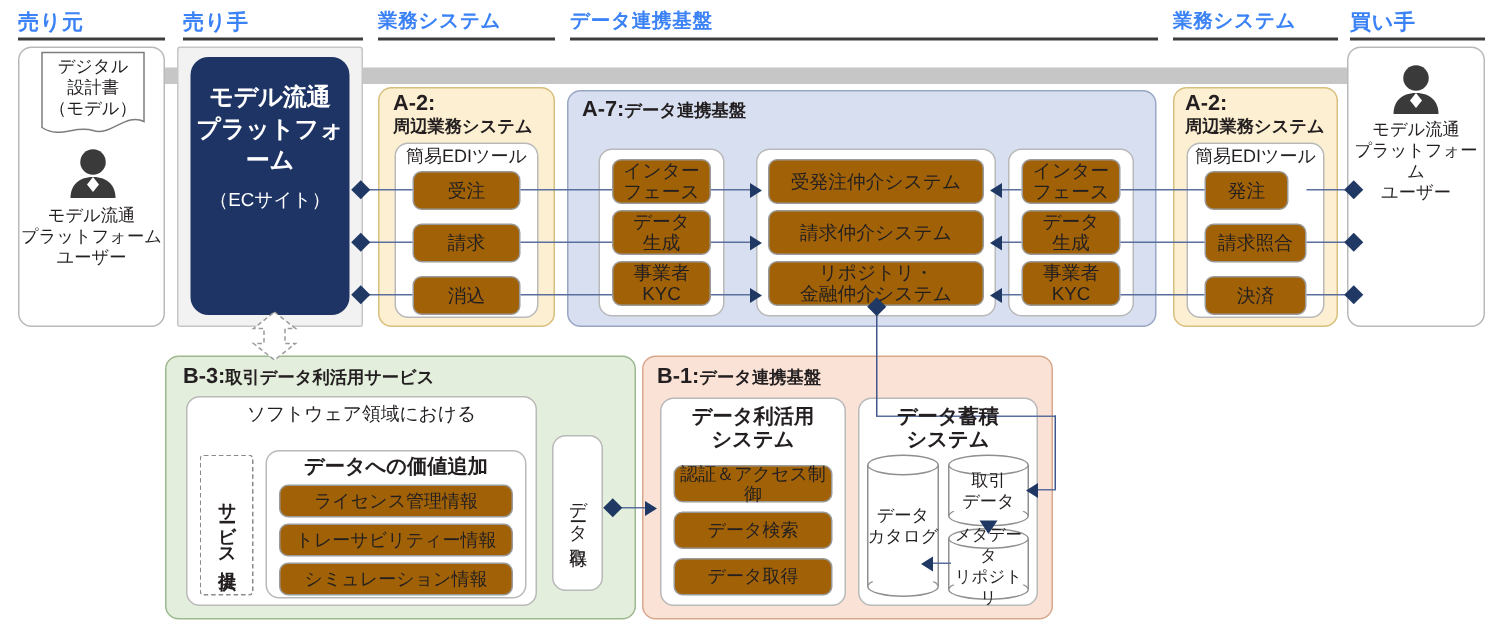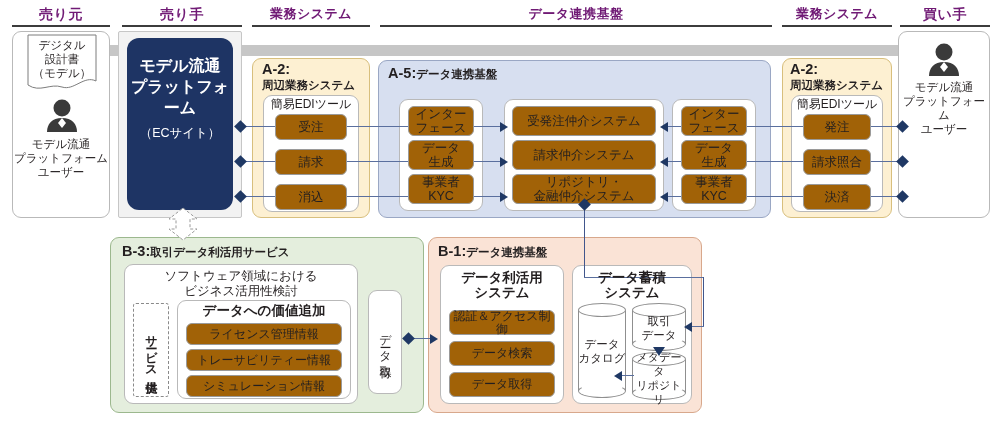--- a/index.html
+++ b/index.html
@@ -11,25 +11,25 @@
   #stage{
     position:relative;
     width:997px;height:423px;
     overflow:hidden;
     background:#fff;
   }
   .abs{position:absolute;box-sizing:border-box;}
 
   
   .colhead{
-    text-align:center;
+    text-align:left;
     font-weight:bold;
     font-size:14px;
     letter-spacing:.5px;
-    color:#701a75;
+    color:#3b82f6;
     padding-bottom:3px;
     border-bottom:2.5px solid #3c3c3c;
     white-space:nowrap;
     line-height:16px;
   }
   .colhead.small{font-size:13px;}
 
   
   .frame{
     border:1px solid #b9b9b9;
@@ -231,21 +231,21 @@
   <div class="abs sect-title" style="left:262px;top:62px;z-index:3;">A-2:</div>
   <div class="abs sect-sub" style="left:262px;top:79px;z-index:3;">周辺業務システム</div>
   <div class="abs frame-white" style="left:263px;top:95px;width:96px;height:117px;z-index:3;"></div>
   <div class="abs" style="left:263px;top:97px;width:96px;text-align:center;z-index:4;font-size:12px;line-height:14px;">簡易EDIツール</div>
   <div class="abs node" style="left:275px;top:114px;width:72px;height:26px;z-index:4;">受注</div>
   <div class="abs node" style="left:275px;top:149px;width:72px;height:26px;z-index:4;">請求</div>
   <div class="abs node" style="left:275px;top:184px;width:72px;height:26px;z-index:4;">消込</div>
 
   <div class="abs frame-blue" style="left:378px;top:60px;width:393px;height:158px;z-index:2;"></div>
   <div class="abs" style="left:388px;top:64px;z-index:3;white-space:nowrap;">
-    <span class="sect-title">A-5</span><span class="sect-title">:</span><span class="sect-sub">データ連携基盤</span>
+    <span class="sect-title">A-7</span><span class="sect-title">:</span><span class="sect-sub">データ連携基盤</span>
   </div>
 
   <div class="abs frame-white" style="left:399px;top:99px;width:84px;height:112px;z-index:3;"></div>
   <div class="abs node" style="left:408px;top:106px;width:66px;height:30px;flex-direction:column;z-index:4;">
     <span>インター</span>
     <span>フェース</span>
   </div>
   <div class="abs node" style="left:408px;top:140px;width:66px;height:30px;flex-direction:column;z-index:4;">
     <span>データ</span>
     <span>生成</span>
@@ -275,21 +275,21 @@
   <div class="abs node" style="left:681px;top:174px;width:66px;height:30px;flex-direction:column;z-index:4;">
     <span>事業者</span>
     <span>KYC</span>
   </div>
 
   <div class="abs frame-yellow" style="left:782px;top:58px;width:110px;height:160px;z-index:2;"></div>
   <div class="abs sect-title" style="left:790px;top:62px;z-index:3;">A-2:</div>
   <div class="abs sect-sub" style="left:790px;top:79px;z-index:3;">周辺業務システム</div>
   <div class="abs frame-white" style="left:791px;top:95px;width:92px;height:117px;z-index:3;"></div>
   <div class="abs" style="left:791px;top:97px;width:92px;text-align:center;z-index:4;font-size:12px;line-height:14px;">簡易EDIツール</div>
-  <div class="abs node" style="left:803px;top:114px;width:68px;height:26px;z-index:4;">発注</div>
+  <div class="abs node" style="left:803px;top:114px;width:56px;height:26px;z-index:4;">発注</div>
   <div class="abs node" style="left:803px;top:149px;width:68px;height:26px;z-index:4;">請求照合</div>
   <div class="abs node" style="left:803px;top:184px;width:68px;height:26px;z-index:4;">決済</div>
 
   <div class="abs frame" style="left:898px;top:31px;width:92px;height:187px;z-index:2;"></div>
   <svg class="abs" style="left:926px;top:43px;z-index:3;" width="36" height="34">
     <circle cx="18" cy="9" r="8.5" fill="#3a3a3a"></circle>
     <path d="M18,19 C8,19 3,25 3,33 L33,33 C33,25 28,19 18,19 Z" fill="#3a3a3a"></path>
     <path d="M18,19 L14,24 L18,29 L22,24 Z" fill="#ffffff"></path>
   </svg>
   <div class="abs" style="left:898px;top:80px;width:92px;z-index:3;">
@@ -335,21 +335,20 @@
   <div class="abs diamond" style="left:898px;top:192px;z-index:5;"></div>
 
   <div class="abs frame-green" style="left:110px;top:237px;width:314px;height:176px;z-index:2;"></div>
   <div class="abs" style="left:122px;top:242px;z-index:3;white-space:nowrap;">
     <span class="sect-title">B-3</span><span class="sect-title">:</span><span class="sect-sub">取引データ利活用サービス</span>
   </div>
 
   <div class="abs frame-white" style="left:124px;top:264px;width:234px;height:140px;z-index:3;"></div>
   <div class="abs" style="left:124px;top:269px;width:234px;text-align:center;z-index:4;">
     <div class="box-title">ソフトウェア領域における</div>
-    <div class="box-title">ビジネス活用性検討</div>
   </div>
 
   <div class="abs frame-dashed" style="left:133px;top:303px;width:36px;height:94px;z-index:4;">
     <div class="vtext b" style="width:100%;height:100%;">サービス提供</div>
   </div>
 
   <div class="abs frame-white" style="left:177px;top:300px;width:174px;height:99px;z-index:4;"></div>
   <div class="abs box-title b" style="left:177px;top:303px;width:174px;z-index:5;">データへの価値追加</div>
   <div class="abs node sm" style="left:186px;top:323px;width:156px;height:22px;z-index:5;">ライセンス管理情報</div>
   <div class="abs node sm" style="left:186px;top:349px;width:156px;height:22px;z-index:5;">トレーサビリティー情報</div>

